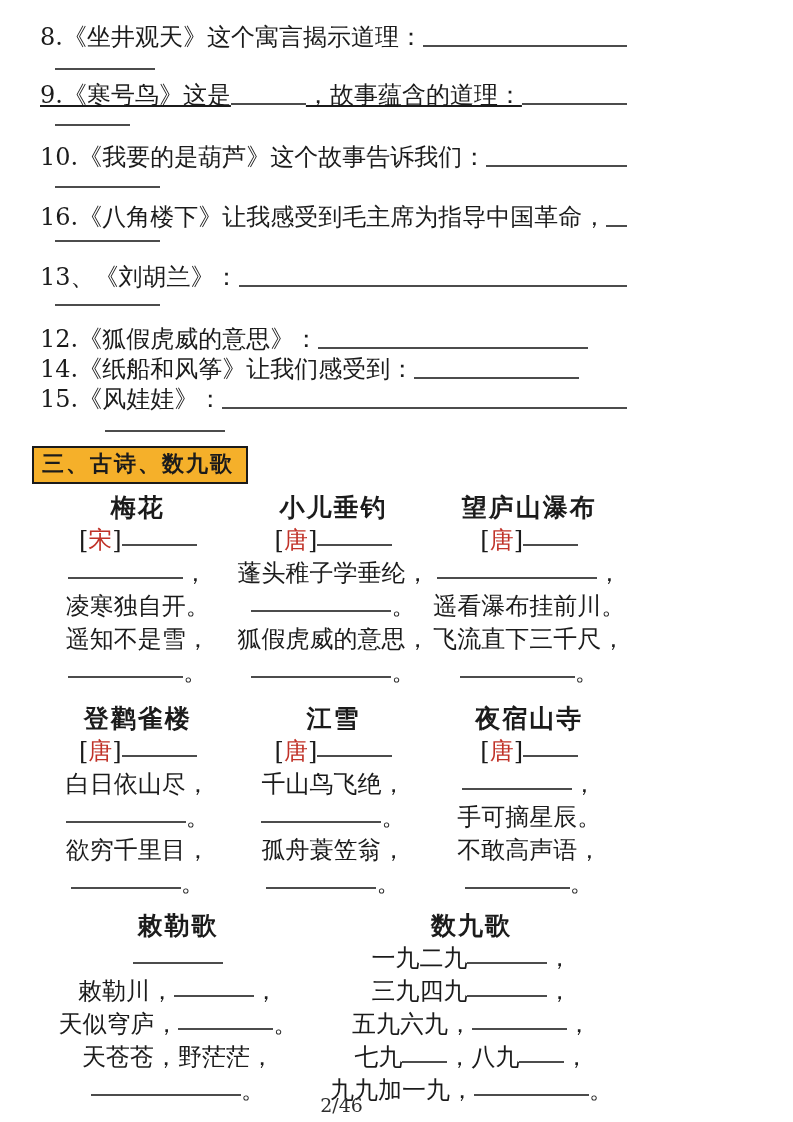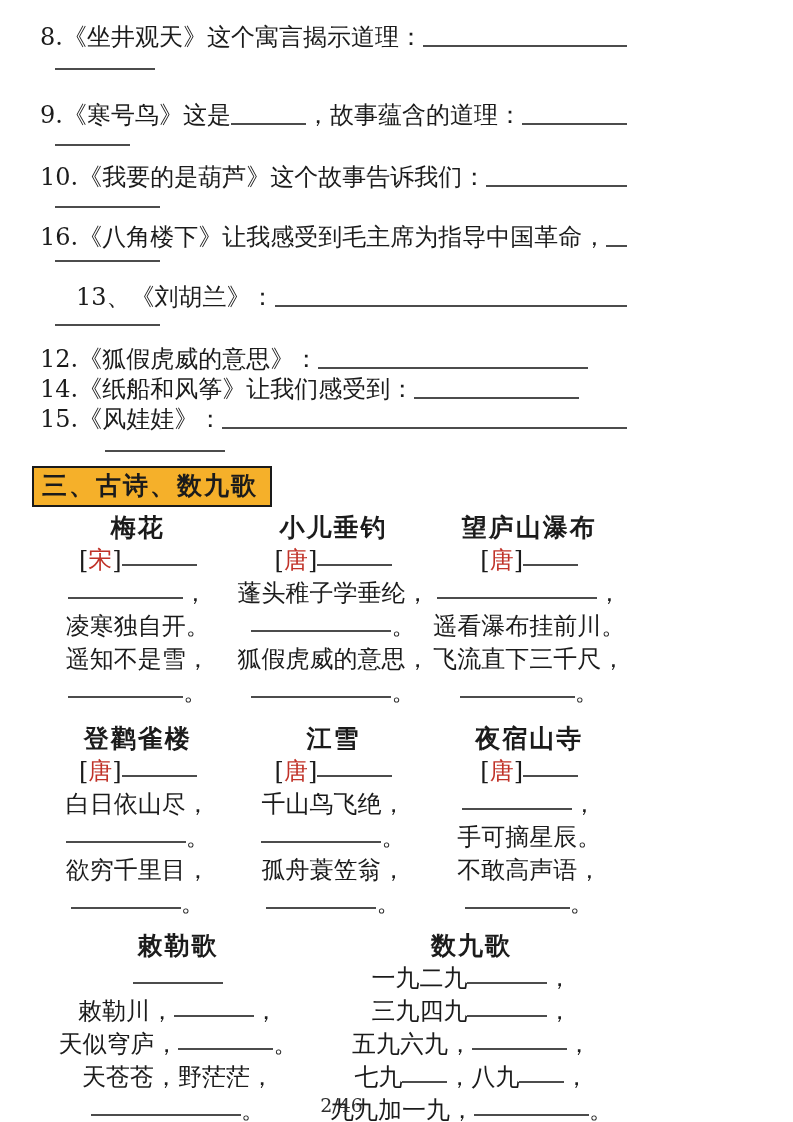--- a/index.html
+++ b/index.html
@@ -28,21 +28,21 @@
   .q-line .blank{margin-bottom:5px;}
   .q-line .blank.fill{flex:1 1 auto;}
   .cont-line{height:8px;}
   .cont-line .blank{height:0;border-bottom:2px solid #4c4c4c;display:block;}
   
   .heading-wrap{margin:8px 0 0 -8px;height:40px;}
   .section-heading{
     display:inline-block;
     background:#f5b02a;
     border:2px solid #1a1a1a;
-    font-size:25px;font-weight:bold;
+    font-size:22px;font-weight:bold;
     padding:1px 12px 3px 8px;
     letter-spacing:2px;
     text-align:right;
   }
   
   .poem-grid{
     display:grid;grid-template-columns:1fr 1fr 1fr;
     margin-top:6px;
   }
   .poem-grid2{
@@ -80,21 +80,21 @@
 <div class="page">
 
   <div class="q-line">
     <span class="qtext">8.《坐井观天》这个寓言揭示道理：</span>
     <span class="blank fill"></span>
   </div>
   <div class="cont-line" style="margin-top:16px;">
     <span class="blank" style="width:100px;margin-left:15px;"></span>
   </div>
 
-  <div class="q-line" style="margin-top:24px;">
+  <div class="q-line" style="margin-top:4px;text-decoration:underline;">
     <span class="qtext">9.《寒号鸟》这是</span>
     <span class="blank w75"></span>
     <span class="qtext">，故事蕴含的道理：</span>
     <span class="blank fill"></span>
   </div>
   <div class="cont-line" style="margin-top:14px;">
     <span class="blank" style="width:75px;margin-left:15px;"></span>
   </div>
 
   <div class="q-line" style="margin-top:10px;">
@@ -106,21 +106,21 @@
   </div>
 
   <div class="q-line" style="margin-top:8px;">
     <span class="qtext">16.《八角楼下》让我感受到毛主席为指导中国革命，</span>
     <span class="blank w115"></span>
   </div>
   <div class="cont-line" style="margin-top:8px;">
     <span class="blank" style="width:105px;margin-left:15px;"></span>
   </div>
 
-  <div class="q-line" style="margin-top:14px;margin-left:36px;">
+  <div class="q-line" style="margin-top:14px;">
     <span class="qtext">13、《刘胡兰》：</span>
     <span class="blank fill"></span>
   </div>
   <div class="cont-line" style="margin-top:12px;">
     <span class="blank" style="width:105px;margin-left:15px;"></span>
   </div>
 
   <div class="q-line" style="margin-top:12px;align-items:flex-end;">
     <span class="qtext">12.《狐假虎威的意思》：</span>
     <span class="blank w270"></span>

